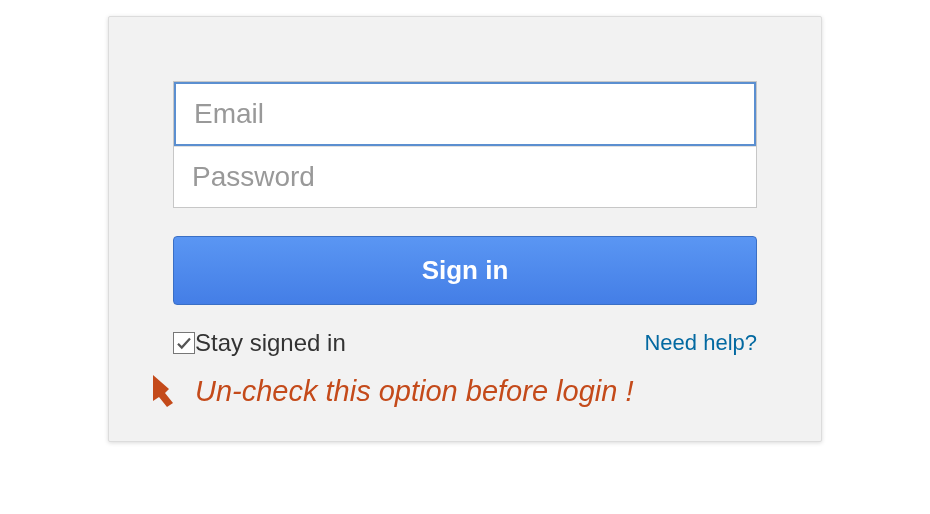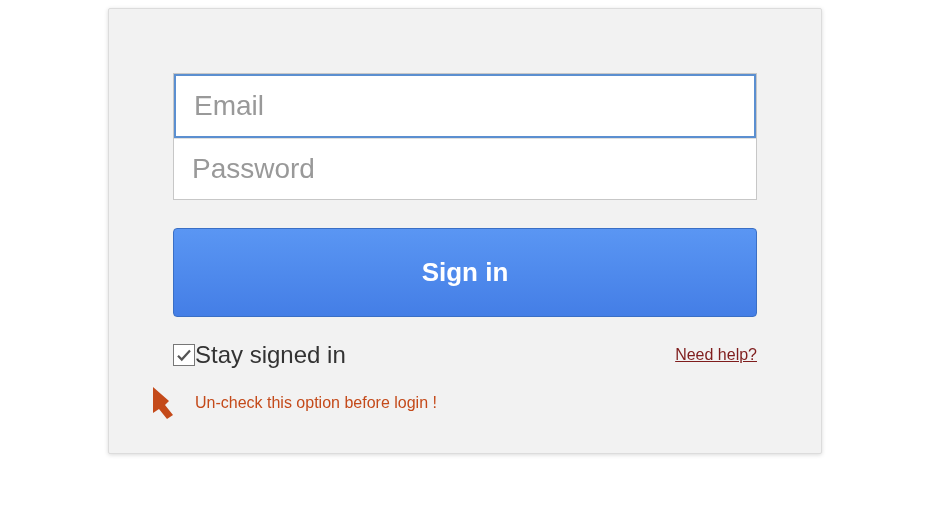--- a/index.html
+++ b/index.html
@@ -6,21 +6,21 @@
     body {
       width: 930px;
       height: 514px;
       background: #ffffff;
       font-family: Arial, Helvetica, sans-serif;
       padding-top: 0;
       overflow: hidden;
     }
     .card {
       width: 714px;
-      margin: 8px auto;
+      margin: 16px auto;
       background: #f2f2f2;
       border: 1px solid #dcdcdc;
       border-radius: 2px;
       box-shadow: 0 1px 4px rgba(0,0,0,0.15);
       padding: 64px 64px 30px 64px;
       position: relative;
     }
     .input-group {
       border: 1px solid #c7c7c7;
       background: #fff;
@@ -47,21 +47,21 @@
     .signin-btn {
       width: 100%;
       margin-top: 28px;
       background: #4d8ef0;
       background: linear-gradient(to bottom, #5a96f3, #447ee6);
       border: 1px solid #3a6fc5;
       border-radius: 4px;
       color: #fff;
       font-size: 26px;
       font-weight: bold;
-      padding: 28px 0;
+      padding: 18px 0;
       cursor: pointer;
       font-family: Arial, Helvetica, sans-serif;
     }
     .below-row {
       display: flex;
       justify-content: space-between;
       align-items: center;
       margin-top: 24px;
       font-size: 24px;
     }
@@ -75,36 +75,36 @@
       height: 22px;
       border: 1px solid #777;
       background: #fff;
       display: inline-flex;
       align-items: center;
       justify-content: center;
       cursor: pointer;
     }
     .cb svg { width: 18px; height: 18px; }
     .help-link {
-      color: #7f1d1d;
+      color: #0369a1;
       cursor: pointer;
-      font-size: 16px;
-      text-decoration: underline;
+      font-size: 22px;
     }
     .annotation-row {
       display: flex;
       align-items: center;
       gap: 12px;
       margin-top: 14px;
       margin-left: -30px;
     }
     .arrow-icon svg { width: 40px; height: 40px; display:block;}
     .annotation-text {
       color: #c44a1a;
-      font-size: 16px;
+      font-style: italic;
+      font-size: 29px;
     }
   </style>
 </head>
 <body>
 
 <div class="card">
 
   <div class="input-group">
     <input type="text" class="input-field input-email" autofocus="" placeholder="Email" style="">
     <input type="password" class="input-field input-password" placeholder="Password" style="">

